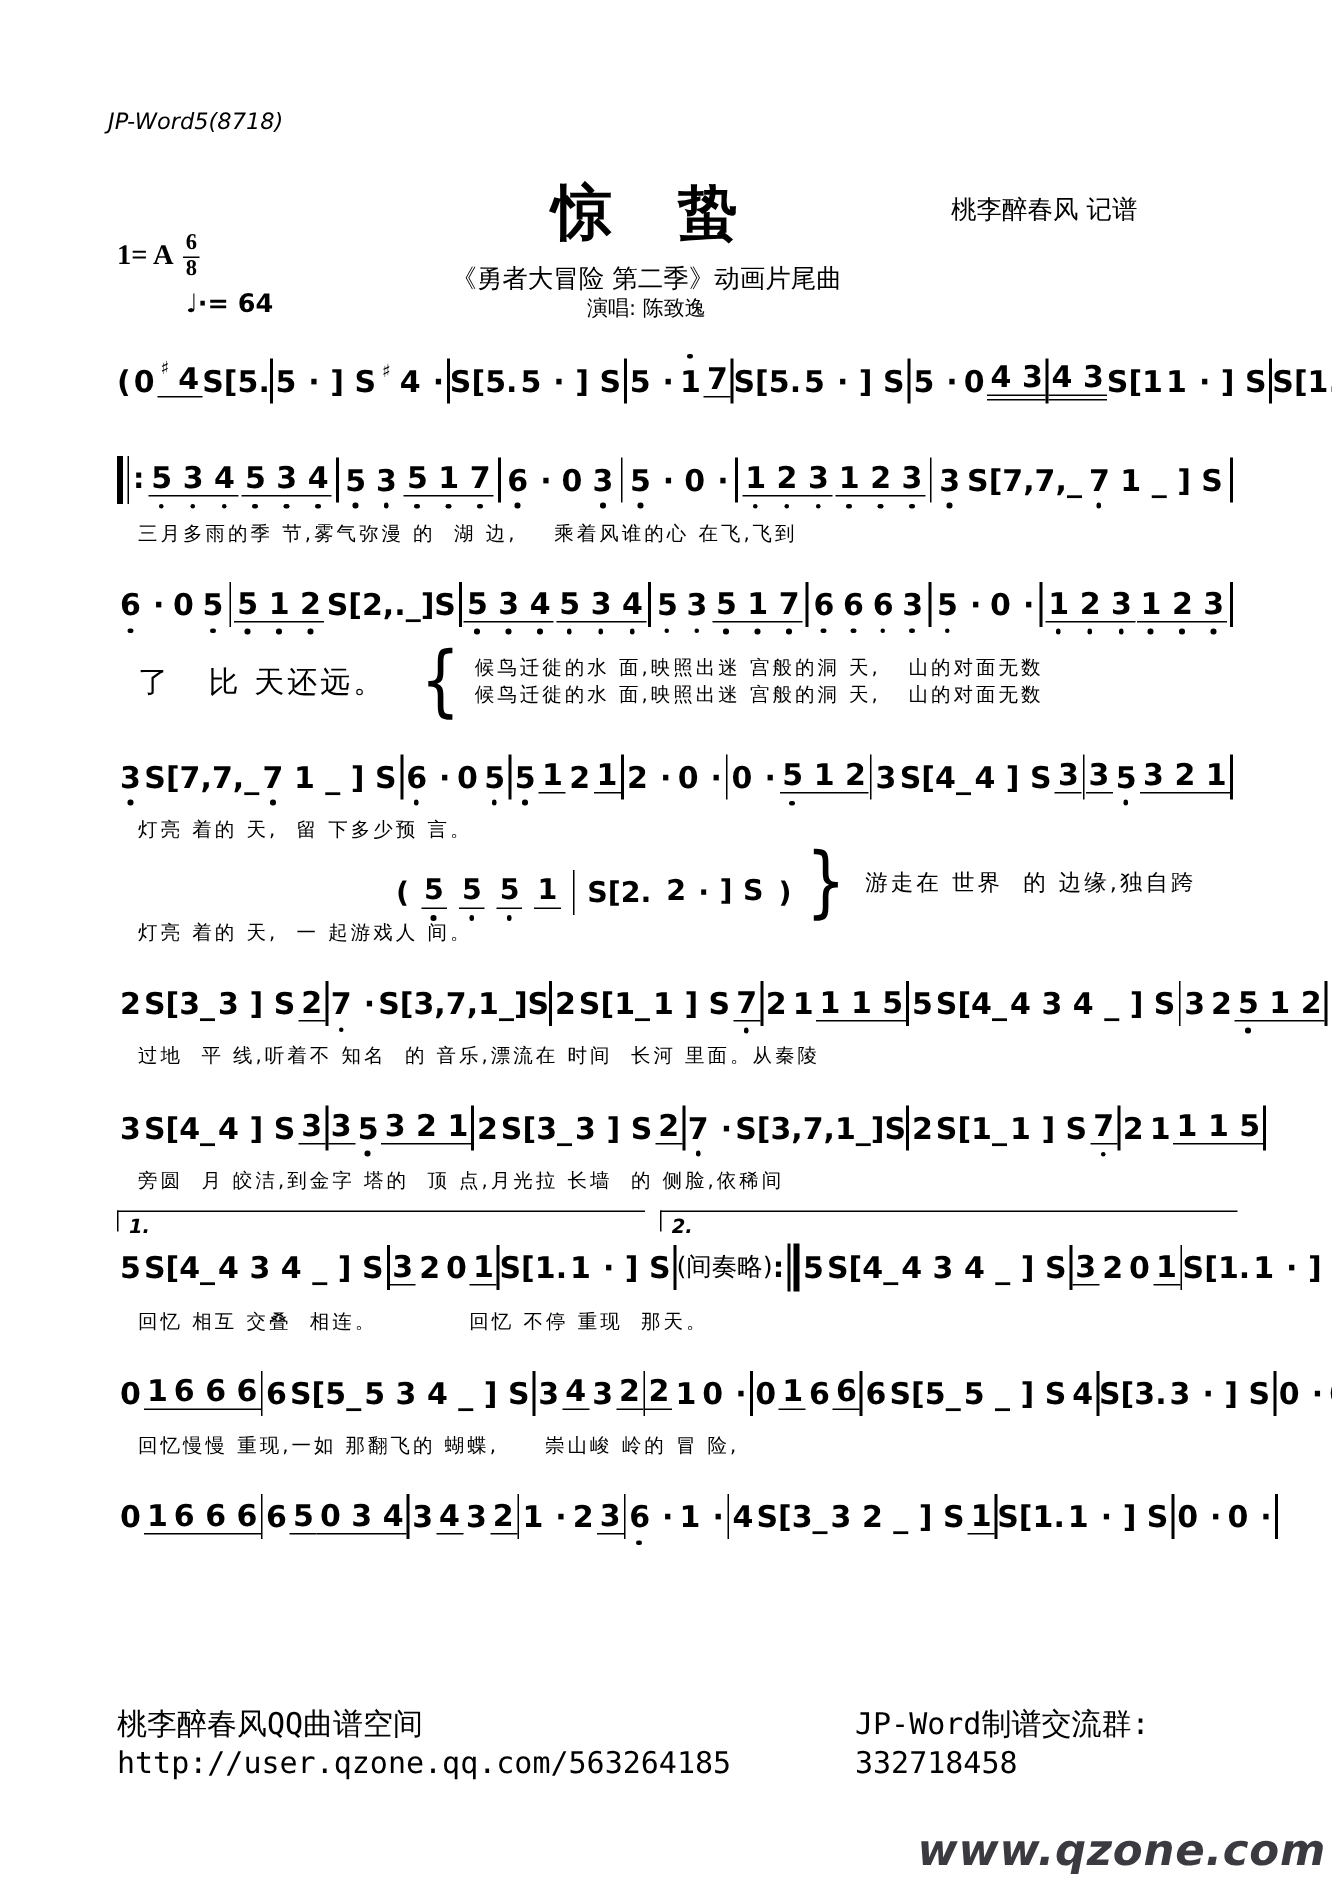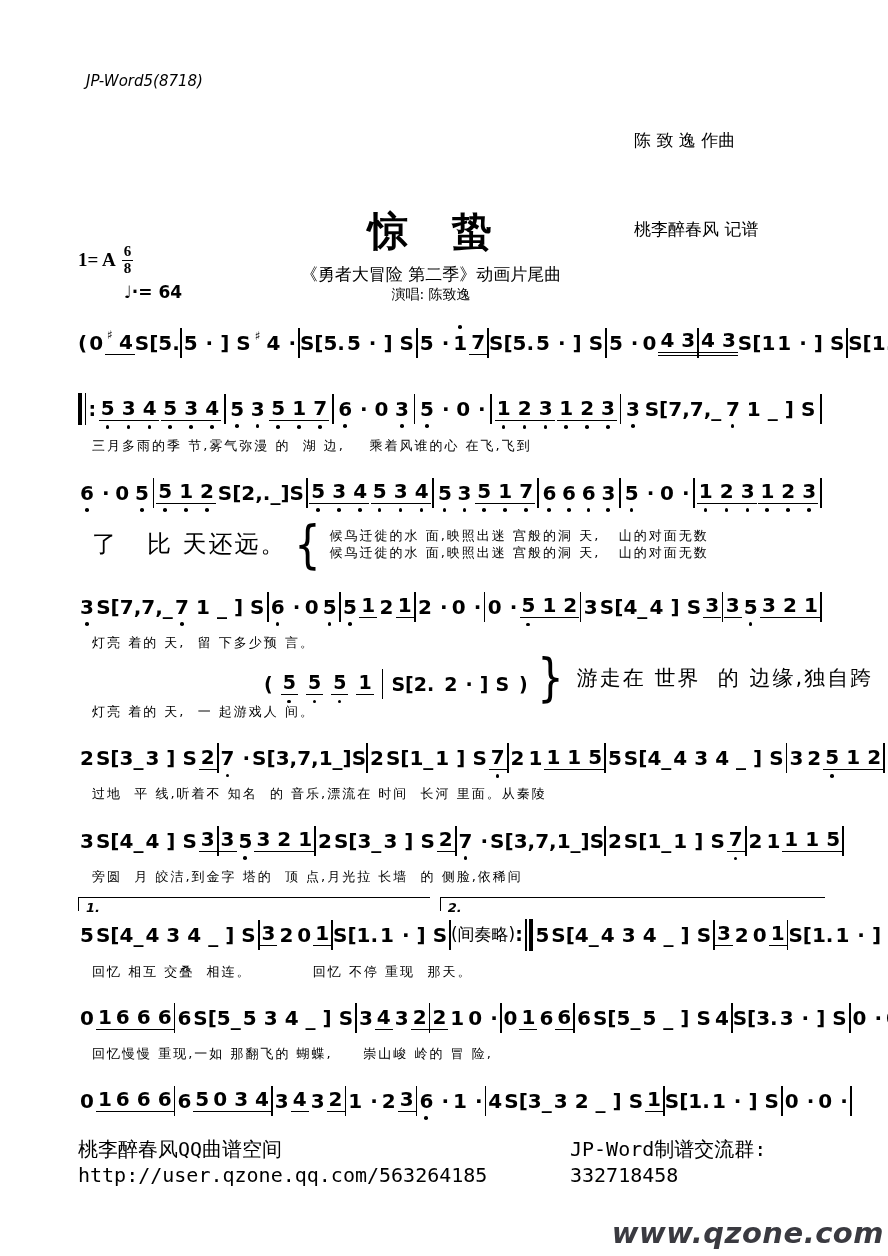--- a/index.html
+++ b/index.html
@@ -3,21 +3,21 @@
 <meta charset="utf-8">
 <style>
   html,body{margin:0;padding:0;}
   body{
     width:888px;height:1256px;background:#fff;color:#000;
     font-family:"DejaVu Sans",sans-serif;position:relative;overflow:hidden;
   }
   .page{padding:66px 64px 0 78px;}
 
   
-  .gen-label{position:absolute;top:72px;left:86px;font-style:italic;font-size:15px;}
+  .gen-label{position:absolute;top:72px;left:72px;font-style:italic;font-size:15px;}
   .hdr{display:flex;align-items:flex-end;margin-bottom:10px;}
   .hdr-left{width:150px;padding-bottom:2px;}
   .keyline{font-weight:bold;font-size:19px;display:flex;align-items:center;gap:6px;font-family:Liberation Serif, serif;}
   .ts{display:inline-flex;flex-direction:column;align-items:center;line-height:1;font-size:15px;font-weight:bold;}
   .ts i{font-style:normal;}
   .ts i:first-child{border-bottom:1.4px solid #000;padding:0 2px 1px;}
   .tempo{font-weight:bold;font-size:17px;margin-top:6px;text-align:center;}
   .hdr-center{flex:1;text-align:center;}
   .title{font-size:40px;font-weight:bold;letter-spacing:2px;line-height:1.1;}
   .subtitle{font-size:17px;margin-top:10px;}
@@ -46,29 +46,29 @@
   .rep .thick{width:4px;height:32px;}
   .rep .thin{width:1.6px;height:32px;}
   .rep .rcolon{font-weight:bold;font-size:19px;line-height:1;}
   .ptxt{font-weight:bold;}
   .ztxt{font-weight:normal;font-size:17px;white-space:pre;}
 
   .lyric{font-size:13px;letter-spacing:2px;white-space:pre;padding-left:14px;line-height:1.35;}
 
   
   .lyr-flex{display:flex;align-items:center;padding-left:14px;}
-  .lyr-flex .plain{font-size:24px;letter-spacing:2px;white-space:pre;margin-right:4px;}
+  .lyr-flex .plain{font-size:20px;letter-spacing:2px;white-space:pre;margin-right:20px;}
   .brace{font-size:52px;font-weight:normal;line-height:0.95;transform:scaleX(.8);}
   .brace-rows .lyric{padding-left:6px;}
 
   
   .insert-row{display:flex;align-items:center;margin-left:186px;margin-top:2px;}
   .insert-notes{display:inline-flex;align-items:center;gap:8px;font-weight:bold;font-size:19px;padding-top:12px;}
   .insert-row .brace{margin:0 10px 0 6px;}
-  .insert-text{font-size:21px;letter-spacing:2px;white-space:pre;}
+  .insert-text{font-size:15px;letter-spacing:2px;white-space:pre;}
 
   
   .has-volta{padding-top:24px;}
   .volta{position:absolute;top:2px;height:13px;border-top:1.6px solid #000;border-left:1.6px solid #000;}
   .volta span{font-style:italic;font-size:13px;font-weight:bold;position:relative;top:-3px;left:7px;line-height:1;}
   .volta.v0{left:0;width:47%;}
   .volta.v1{left:48.5%;width:51.5%;}
 
   
   .footer{position:absolute;top:1136px;left:78px;right:64px;display:flex;justify-content:space-between;
@@ -92,21 +92,20 @@
         </span>
       </div>
       <div class="tempo">♩·= 64</div>
     </div>
     <div class="hdr-center">
       <div class="title">惊　蛰</div>
       <div class="subtitle">《勇者大冒险 第二季》动画片尾曲</div>
       <div class="performer">演唱: 陈致逸</div>
     </div>
     <div class="hdr-right">
-      <div>陈 致 逸 作曲</div>
       <div>桃李醉春风 记谱</div>
     </div>
   </div>
 
   <div id="score">
       <div class="system">
         <div class="notes">
           <span class="ptxt">(</span>
           <span class="grp">
             <span class="nu">0</span>

